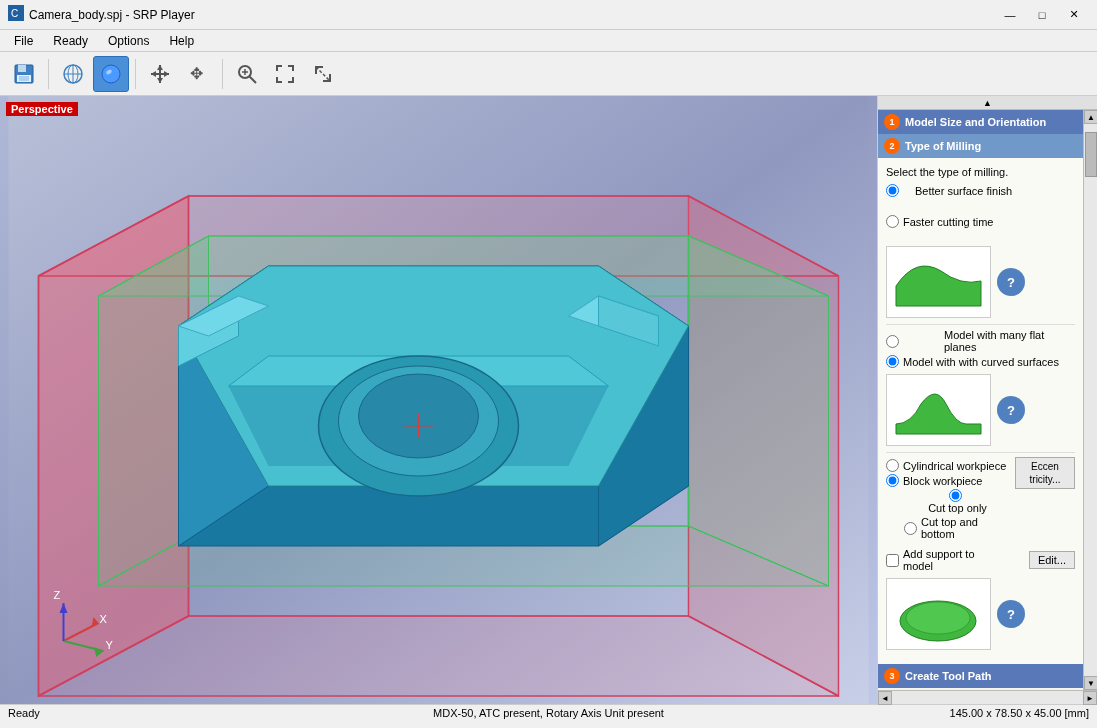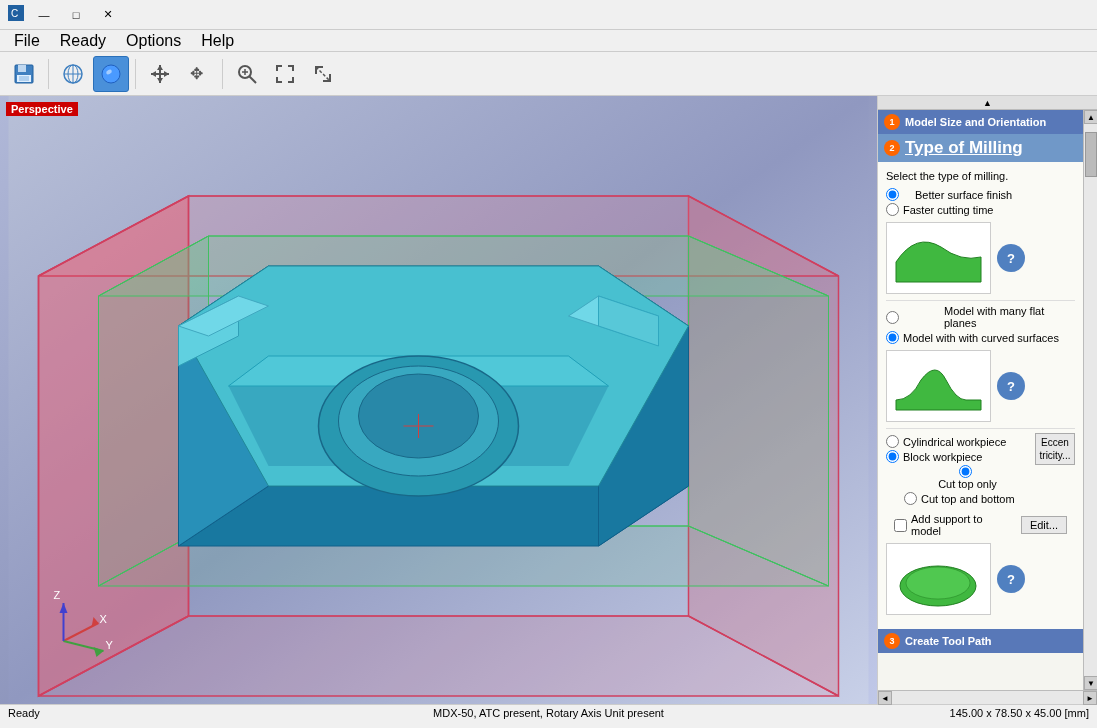--- a/index.html
+++ b/index.html
@@ -29,21 +29,21 @@
       background: #f0f0f0;
       height: 22px;
       display: flex;
       align-items: center;
       border-bottom: 1px solid #ccc;
       padding: 0 4px;
     }
     #menubar .menu-item {
       padding: 2px 10px;
       cursor: pointer;
-      font-size: 16px;
+      font-size: 12px;
     }
 
     
     #toolbar {
       background: #f0f0f0;
       height: 44px;
       display: flex;
       align-items: center;
       padding: 2px 6px;
       border-bottom: 1px solid #ccc;
@@ -132,20 +132,21 @@
 </head>
 <body>
 
 <div id="titlebar">
   <span style="margin-right:5px; font-size:13px;">
     <svg width="16" height="16" viewBox="0 0 16 16">
         <rect width="16" height="16" fill="#2060a0"></rect>
         <text x="3" y="12" font-size="10" fill="white">C</text>
       </svg>
   </span>
+  <span class="title">Camera_body.spj - SRP Player</span>
   <div class="win-buttons">
     <button class="win-btn">—</button>
     <button class="win-btn">□</button>
     <button class="win-btn close">✕</button>
   </div>
 </div>
 
 <div id="menubar">
   <div class="menu-item">File</div>
   <div class="menu-item">Ready</div>
@@ -312,31 +313,31 @@
     <div style="flex:1; display:flex; overflow:hidden;">
       <div style="flex:1; overflow:hidden;">
 
         <div style="background:#5878b8; color:white; display:flex; align-items:center; padding:4px 6px; cursor:pointer;">
           <div style="width:16px; height:16px; border-radius:50%; background:#ff6600; color:white; font-size:9px; font-weight:bold; display:flex; align-items:center; justify-content:center; margin-right:5px;">1</div>
           <span style="font-size:11px; font-weight:bold;">Model Size and Orientation</span>
         </div>
 
         <div style="background:#7098c8; color:white; display:flex; align-items:center; padding:4px 6px; cursor:pointer;">
           <div style="width:16px; height:16px; border-radius:50%; background:#ff6600; color:white; font-size:9px; font-weight:bold; display:flex; align-items:center; justify-content:center; margin-right:5px;">2</div>
-          <span style="font-size:17px; font-weight:bold;text-decoration:underline;">Type of Milling</span>
+          <span style="font-size:11px; font-weight:bold;">Type of Milling</span>
         </div>
 
         <div style="background:#fafaf5; padding:8px;">
           <p style="font-size:11px; margin-bottom:6px;">Select the type of milling.</p>
 
           <div style="display:flex; align-items:center; margin:2px 0; font-size:11px;gap:12px;">
             <input type="radio" name="surface" checked="" id="r1" style="margin-right: 4px;">
             <label for="r1" style="font-size:11px;">Better surface finish</label>
           </div>
-          <div style="display:flex; align-items:flex-end; margin:2px 0; font-size:11px;">
+          <div style="display:flex; align-items:flex-end; margin:18px 0; font-size:11px;">
             <input type="radio" name="surface" id="r2" style="margin-right: 4px;">
             <label for="r2" style="font-size:11px;">Faster cutting time</label>
           </div>
 
           <div style="display:flex; align-items:center; margin:6px 0;">
             <div style="width:105px; height:72px; background:white; border:1px solid #ccc; display:flex; align-items:center; justify-content:center; margin-right:6px;">
               <svg width="95" height="62" viewBox="0 0 95 62">
                 <rect width="95" height="62" fill="white"></rect>
 
                 <path d="M5,55 L5,35 Q25,5 50,20 Q70,35 90,30 L90,55 Z" fill="#40b840" stroke="#208020" stroke-width="1"></path>
@@ -384,24 +385,24 @@
                 <div style="display:flex; align-items:center; margin:2px 0; font-size:11px;flex-direction:column;">
                   <input type="radio" name="cut" id="r7" checked="" style="margin-right: 4px;">
                   <label for="r7" style="font-size:11px;">Cut top only</label>
                 </div>
                 <div style="display:flex; align-items:center; margin:2px 0; font-size:11px;">
                   <input type="radio" name="cut" id="r8" style="margin-right: 4px;">
                   <label for="r8" style="font-size:11px;">Cut top and bottom</label>
                 </div>
               </div>
             </div>
-            <button class="eccentricity-btn" style="font-size:10px; white-space:normal; width:40px; text-align:center; padding:2px 3px; background:#e8e8e8; border:1px solid #aaa; cursor:pointer;">Eccen tricity...</button>
-          </div>
-
-          <div style="display:flex; align-items:center; margin:6px 8px;justify-content:flex-end;">
+            <button class="eccentricity-btn" style="font-size:10px; white-space:normal; width:60px; text-align:center; padding:2px 3px; background:#e8e8e8; border:1px solid #aaa; cursor:pointer;">Eccen tricity...</button>
+          </div>
+
+          <div style="display:flex; align-items:center; margin:6px 0;justify-content:flex-end;">
             <input type="checkbox" id="cbSupport" style="margin-right: 4px;">
             <label for="cbSupport" style="font-size:11px; flex:1;">Add support to<br>model</label>
             <button class="edit-btn">Edit...</button>
           </div>
 
           <div style="display:flex; align-items:center; margin:6px 0;">
             <div style="width:105px; height:72px; background:white; border:1px solid #ccc; display:flex; align-items:center; justify-content:center; margin-right:6px;">
               <svg width="95" height="62" viewBox="0 0 95 62">
                 <rect width="95" height="62" fill="white"></rect>
                 <ellipse cx="47" cy="38" rx="38" ry="20" fill="#40b840" stroke="#208020" stroke-width="1"></ellipse>

